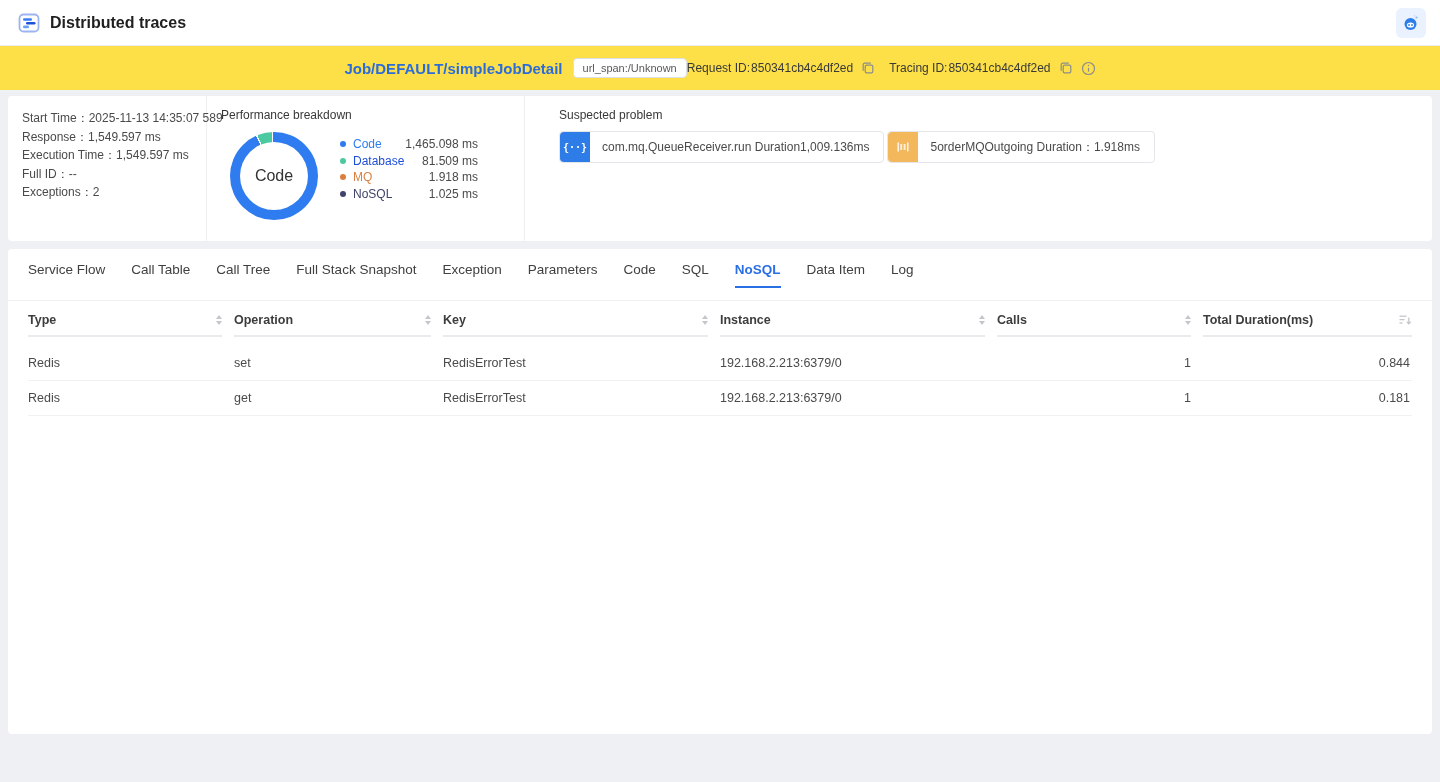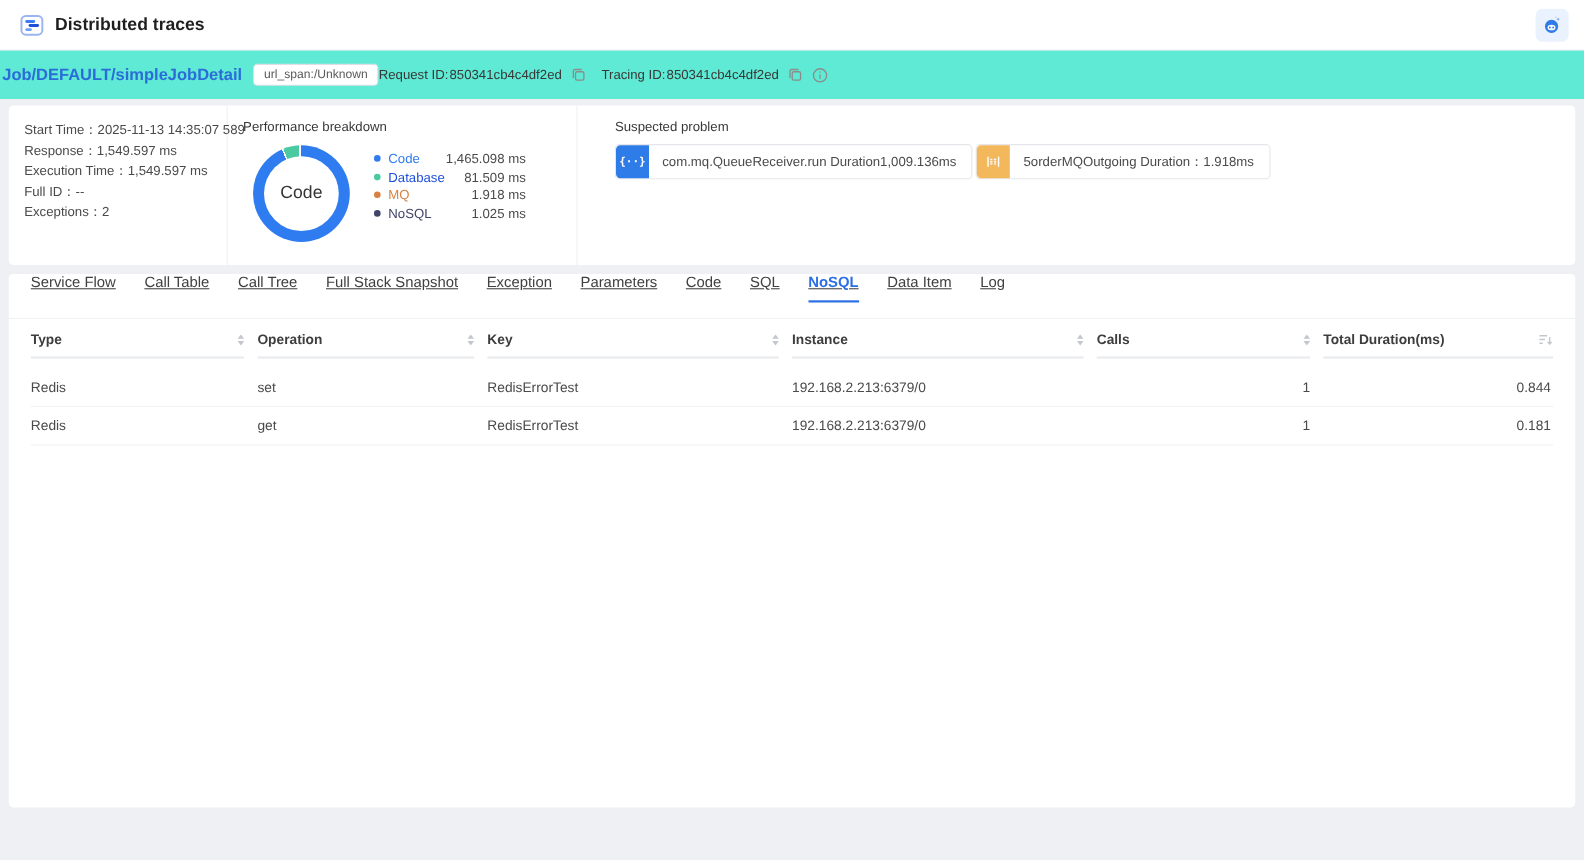--- a/index.html
+++ b/index.html
@@ -5,21 +5,21 @@
   * { margin:0; padding:0; box-sizing:border-box; }
   html,body { width:1440px; height:782px; background:#eef0f4; font-family:"Liberation Sans", sans-serif; color:#4a4a4a; overflow:hidden; }
 
   
   .topbar { height:46px; background:#fff; border-bottom:1px solid #ebedf0; display:flex; align-items:center; justify-content:space-between; padding:0 14px 0 18px; }
   .topbar-left { display:flex; align-items:center; gap:10px; }
   .app-title { font-size:16px; font-weight:bold; color:#1f1f1f; }
   .ai-btn { width:30px; height:30px; border-radius:6px; background:#e9f2fe; display:flex; align-items:center; justify-content:center; cursor:pointer; }
 
   
-  .subbar { height:44px; background:#5eead4; display:flex; align-items:center; justify-content:flex-start; padding:0 2px; }
+  .subbar { height:44px; background:#fde047; display:flex; align-items:center; justify-content:center; padding:0 2px; }
   .subbar-left { display:flex; align-items:center; gap:10px; }
   .trace-title { font-size:15px; font-weight:bold; color:#2b6cd9; cursor:pointer; }
   .url-badge { font-size:11px; color:#595959; background:#fff; border:1px solid #dcdfe3; border-radius:4px; padding:3px 9px; }
   .subbar-right { display:flex; align-items:center; gap:8px; font-size:12px; color:#383838; }
   .icon-btn { display:inline-flex; align-items:center; cursor:pointer; }
 
   
   .card { background:#fff; border-radius:4px; margin:6px 8px 0; }
   .summary { height:145px; display:flex; }
   .sum-col1 { width:199px; padding:13px 0 0 14px; border-right:1px solid #eef0f2; }
@@ -38,21 +38,21 @@
   .sum-col3 { flex:1; padding:12px 16px 0 34px; }
   .chips { display:flex; gap:3px; margin-top:9px; }
   .chip { display:flex; align-items:center; border:1px solid #e4e6e9; border-radius:4px; background:#fff; height:32px; padding-right:14px; cursor:pointer; }
   .chip-icon { width:30px; height:30px; margin:0; border-radius:4px 0 0 4px; display:flex; align-items:center; justify-content:center; color:#fff; flex:0 0 30px; }
   .chip-icon.blue { background:#2e7ce8; font-family:"DejaVu Sans Mono", monospace; font-size:10px; font-weight:bold; }
   .chip-icon.orange { background:#f3b75c; }
   .chip-text { font-size:12px; color:#4a4a4a; padding-left:12px; white-space:nowrap; }
 
   
   .main { margin-top:8px; height:485px; }
-  .tabs { display:flex; gap:26px; padding:0 20px; height:41px; align-items:flex-start; border-bottom:1px solid #f0f1f3;text-decoration:underline; }
+  .tabs { display:flex; gap:26px; padding:0 20px; height:52px; align-items:center; border-bottom:1px solid #f0f1f3; }
   .tab { font-size:13.5px; color:#404040; padding-bottom:11px; cursor:pointer; white-space:nowrap; }
   .tab.active { color:#2b6fe4; font-weight:bold; border-bottom:2px solid #2b6fe4; padding-bottom:9px; }
 
   .table { margin:12px 20px 0; }
   .thead, .trow { display:grid; grid-template-columns:206px 209px 277px 277px 206px 1fr; }
   .th { padding-bottom:9px; }
   .th-inner { width:calc(100% - 12px); border-bottom:2px solid #e9ebee; display:flex; align-items:center; justify-content:space-between; padding-bottom:8px; }
   .th:last-child .th-inner { width:100%; }
   .th-label { font-size:12.5px; color:#3d3d3d; font-weight:bold; }
   .sorter { display:flex; flex-direction:column; gap:2px; align-items:center; cursor:pointer; }

